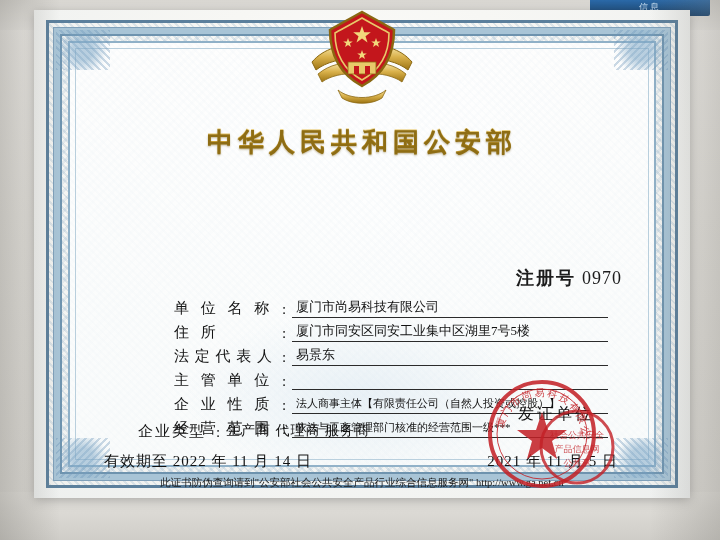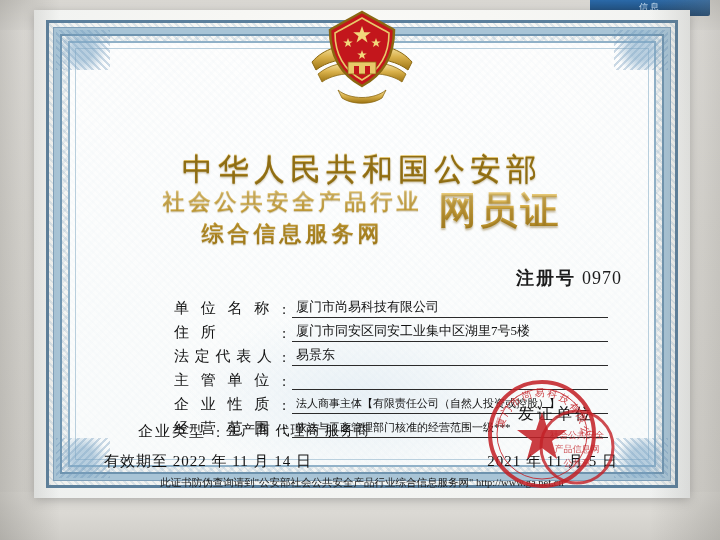--- a/index.html
+++ b/index.html
@@ -126,32 +126,31 @@
 
   
   .title-wrap {
     position: absolute;
     left: 0; right: 0;
     top: 118px;
     text-align: center;
     z-index: 5;
   }
   .main-title {
-    font-size: 31px;
-    font-weight: normal;
+    font-size: 26px;
+    font-weight: bold;
     letter-spacing: 5px;
     line-height: 1.08;
     color: #caa43a;
     text-shadow:
       0 1px 0 #8e6d14,
       0 2px 2px rgba(120,90,20,0.45);
     background: linear-gradient(180deg,#f3dd9a 0%, #d9b048 35%, #a97f18 75%, #e2c56e 100%);
     -webkit-background-clip: text;
     background-clip: text;
-    margin-top: 24px;
     -webkit-text-fill-color: transparent;
   }
   .sub-row {
     position: absolute;
     left: 0; right: 0;
     top: 175px;
     z-index: 5;
     display: flex;
     justify-content: center;
     align-items: center;
@@ -389,27 +388,20 @@
 
       <rect x="50" y="58" width="28" height="12" fill="#e8c96a" stroke="#8a6711" stroke-width="0.8"></rect>
       <rect x="56" y="62" width="5" height="8" fill="#c3161c"></rect>
       <rect x="67" y="62" width="5" height="8" fill="#c3161c"></rect>
     </svg>
 
     <div class="title-wrap">
       <div class="main-title">中华人民共和国公安部</div>
     </div>
 
-    <div class="sub-row">
-      <div class="sub-left">
-        <div>社会公共安全产品行业</div>
-        <div>综合信息服务网</div>
-      </div>
-      <div class="sub-right">网员证</div>
-    </div>
 
     <div class="reg-no">
       <span>注册号</span><span class="num">0970</span>
     </div>
 
     <div class="fields">
       <div class="frow">
         <div class="flabel">单 位 名 称</div>
         <div class="fcolon">:</div>
         <div class="fvalue">厦门市尚易科技有限公司</div>

